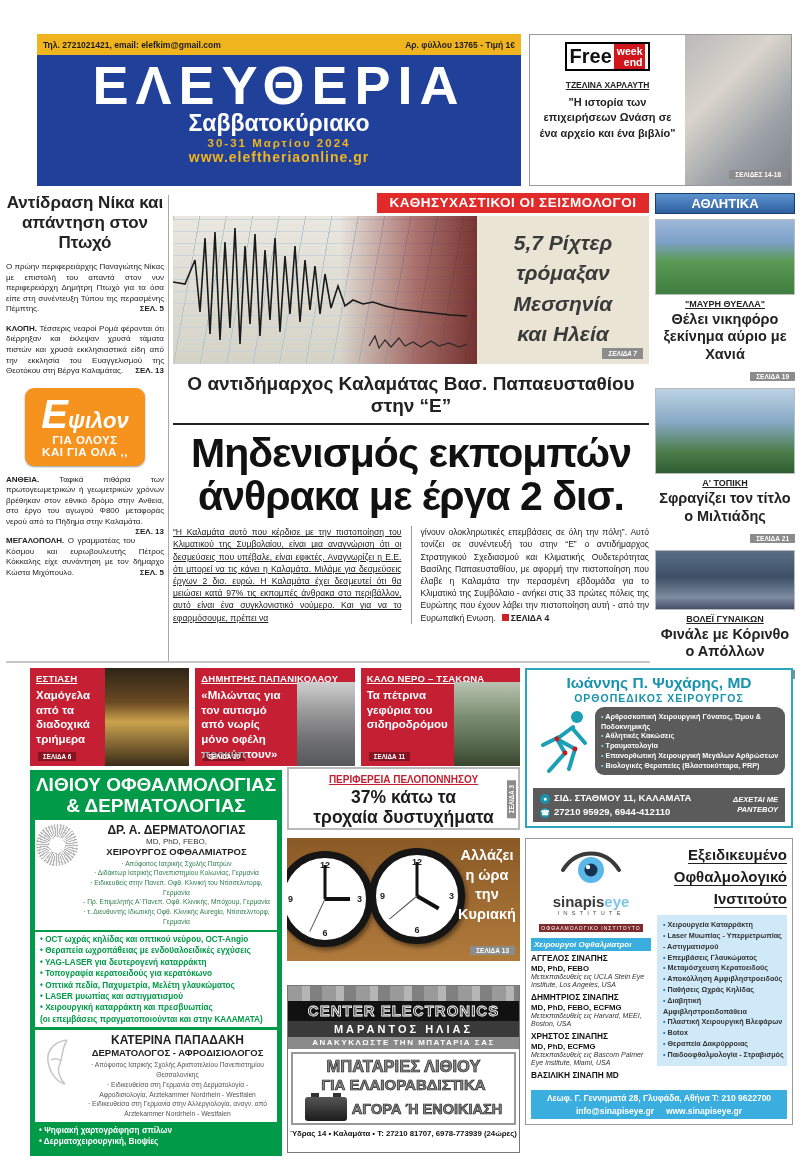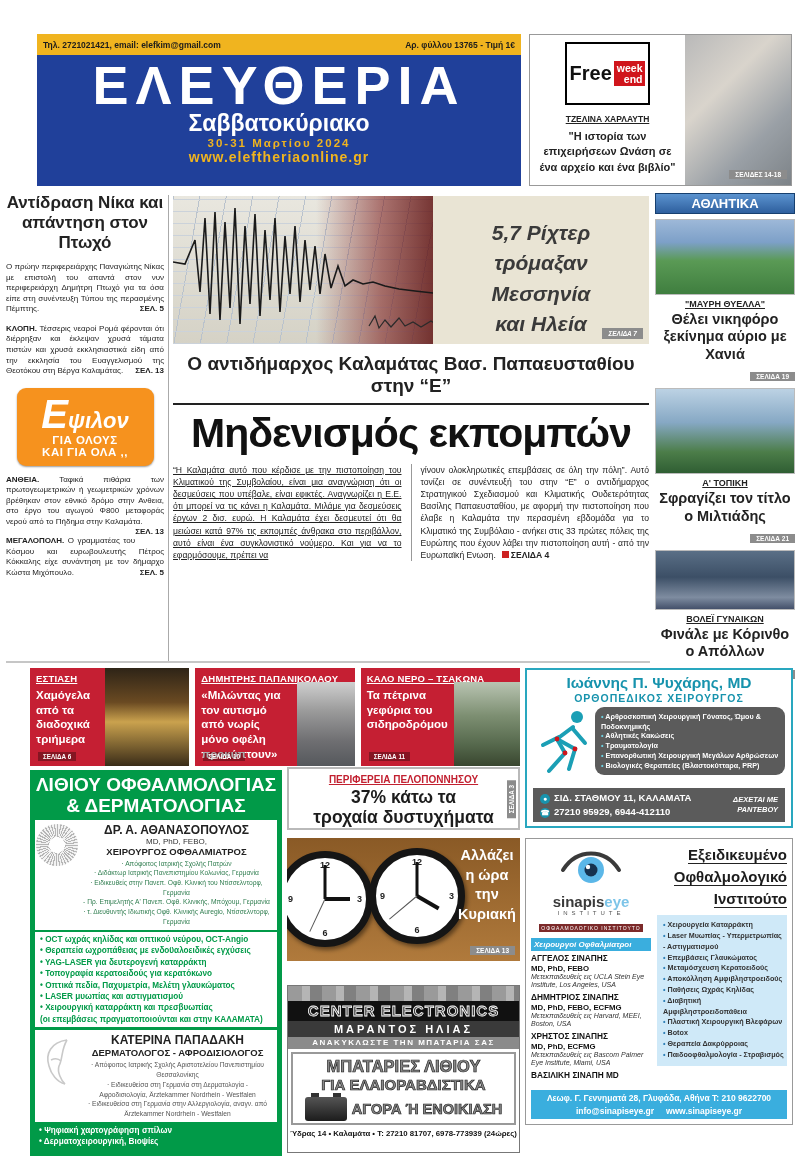--- a/index.html
+++ b/index.html
@@ -14,61 +14,61 @@
               text-align:center; color:#fff; padding-top:2px; }
   .mh-logo { font-size:54px; font-weight:800; letter-spacing:7px; line-height:1.05; }
   .mh-edition { font-size:23px; font-weight:800; margin-top:-4px; }
   .mh-date { font-size:11.5px; font-weight:800; color:#f0b41f; letter-spacing:2px; }
   .mh-site { font-size:14px; font-weight:800; color:#f0b41f; letter-spacing:1px; }
 
   
   .fw-box { position:absolute; left:529px; top:34px; width:263px; height:152px; border:1px solid #999;
             display:flex; background:#fff; }
   .fw-left { flex:1; padding:5px 4px; text-align:center; }
-  .fw-logo { display:inline-flex; align-items:center; border:2px solid #000; padding:17px 3px; margin-top:2px; }
+  .fw-logo { display:inline-flex; align-items:center; border:2px solid #000; padding:0 3px; margin-top:2px; }
   .fw-free { font-size:20px; font-weight:800; color:#111; }
   .fw-we { background:#d0151c; color:#fff; font-weight:800; font-size:10.5px; line-height:1;
            padding:2px 3px; margin-left:2px; text-align:right; }
   .fw-we span { display:block; }
   .fw-author { font-size:8.5px; font-weight:800; text-decoration:underline; margin-top:9px; }
   .fw-quote { font-size:11px; font-weight:800; line-height:1.4; margin-top:5px; }
   .fw-photo { width:106px; position:relative;
               background:linear-gradient(135deg,#b9b9b9 0%,#d9d4cc 35%,#9aa0a6 70%,#7d8388 100%); }
   .badge { background:#8c8c8c; color:#fff; font-size:6.5px; font-weight:bold; padding:1px 6px; display:inline-block; }
   .fw-photo .badge { position:absolute; right:4px; bottom:6px; }
 
   
   .leftcol { position:absolute; left:6px; top:193px; width:158px; }
   .lc-head { font-size:17px; font-weight:800; text-align:center; line-height:1.18; }
   .lc-p { font-size:8px; line-height:1.32; text-align:justify; margin-top:9px; color:#222; }
   .lc-p b.lead { font-weight:800; }
   .lc-page { font-weight:800; float:right; }
-  .epsilon { width:137px; margin:11px auto 2px auto; background:#f6921e; border-radius:9px;
+  .epsilon { width:120px; margin:11px auto 2px auto; background:#f6921e; border-radius:9px;
              color:#fff; text-align:center; padding:6px 4px 8px 4px; box-shadow:0 1px 2px rgba(0,0,0,.4); }
   .eps-word { font-style:italic; line-height:1; }
   .eps-big { font-size:40px; font-weight:800; }
   .eps-rest { font-size:22px; font-weight:700; }
   .eps-l1,.eps-l2 { font-size:11.5px; font-weight:800; letter-spacing:.5px; }
   .vert-div { position:absolute; left:168px; top:195px; width:1px; height:466px; background:#aaa; }
   .sect-rule { position:absolute; left:6px; top:661px; width:644px; height:2px; background:#c6c6c6; }
 
   
   .main { position:absolute; left:173px; top:193px; width:476px; }
   .ms-banner { width:272px; margin-left:auto; background:#e12a2a; color:#fff; font-weight:800;
                font-size:13.5px; text-align:center; height:20px; line-height:20px; letter-spacing:.5px; }
   .ms-photorow { display:flex; height:148px; margin-top:3px; }
   .quake-photo { flex:1; position:relative; overflow:hidden;
       background:
         linear-gradient(90deg, rgba(0,0,0,0) 55%, rgba(120,20,20,.55) 80%, rgba(90,10,10,.8) 100%),
         repeating-linear-gradient(0deg,#cbd2da 0 1px, transparent 1px 12px),
         repeating-linear-gradient(100deg,#b9c2cc 0 1px, transparent 1px 26px),
         linear-gradient(180deg,#e9e7df,#d5d2c6); }
   .quake-photo svg { position:absolute; left:0; top:0; }
-  .quake-box { width:216px; background:#e9e4d4; position:relative; text-align:center;
-               font-style:italic; font-weight:800; font-size:21px; color:#3a3a3a; line-height:1.45; padding-top:22px; }
+  .quake-box { width:172px; background:#e9e4d4; position:relative; text-align:center;
+               font-style:italic; font-weight:800; font-size:21px; color:#3a3a3a; line-height:1.45; padding-top:12px; }
   .quake-box .badge { position:absolute; right:6px; bottom:5px; }
   .ms-kicker { margin-top:9px; font-size:19px; font-weight:800; text-align:center;
                border-bottom:2px solid #222; padding-bottom:6px; }
   .ms-headline { font-size:41px; font-weight:800; text-align:center; line-height:1.04;
                  letter-spacing:-1px; margin-top:7px; color:#111; }
   .ms-body { display:flex; margin-top:9px; font-size:8.6px; line-height:1.42; text-align:justify; }
   .ms-col1 { flex:1; padding-right:9px;text-decoration:underline; }
   .ms-col2 { flex:1; border-left:1px solid #999; padding-left:9px; }
   .redsq { display:inline-block; width:7px; height:7px; background:#c22; margin:0 2px 0 6px; }
   .ms-pageref { font-weight:800; }
@@ -272,38 +272,40 @@
     </div>
     <div class="lc-p">
       <b class="lead">ΜΕΓΑΛΟΠΟΛΗ.</b><span> Ο γραμματέας του Κόσμου και ευρωβουλευτής Πέτρος Κόκκαλης είχε συνάντηση με τον δήμαρχο Κώστα Μιχόπουλο.</span>
       <span class="lc-page">ΣΕΛ. 5</span>
     </div>
   </div>
   <div class="vert-div"></div>
   <div class="sect-rule"></div>
 
   <div class="main">
+    <div class="ms-banner">ΚΑΘΗΣΥΧΑΣΤΙΚΟΙ ΟΙ ΣΕΙΣΜΟΛΟΓΟΙ</div>
     <div class="ms-photorow">
       <div class="quake-photo">
         <svg width="294" height="148" viewBox="0 0 294 148">
           <polyline fill="none" stroke="#1a1a1a" stroke-width="1.6" points="0,66 12,68 22,44 27,96 32,22 37,118 42,16 47,124 52,26 57,112 62,12 67,128 72,30 77,108 82,18 87,120 92,34 97,104 102,22 107,116 112,40 117,98 122,30 127,106 132,44 137,94 142,50 147,98 152,58 158,92 165,70 172,90 180,84 190,88 200,86 212,90 226,93 242,95 260,97 278,99 294,100"></polyline>
           <polyline fill="none" stroke="#2a2a2a" stroke-width="1.2" points="196,130 202,120 206,132 212,124 218,131 226,122 232,130 240,126 248,131 258,125 266,130 276,127 286,131 294,128"></polyline>
         </svg>
       </div>
       <div class="quake-box">
         <div>5,7 Ρίχτερ</div>
         <div>τρόμαξαν</div>
         <div>Μεσσηνία</div>
         <div>και Ηλεία</div>
         <span class="badge">ΣΕΛΙΔΑ 7</span>
       </div>
     </div>
     <div class="ms-kicker">Ο αντιδήμαρχος Καλαμάτας Βασ. Παπαευσταθίου στην “Ε”</div>
     <div class="ms-headline">
       <div>Μηδενισμός εκπομπών</div>
+      <div>άνθρακα με έργα 2 δισ.</div>
     </div>
     <div class="ms-body">
       <div class="ms-col1">“Η Καλαμάτα αυτό που κέρδισε με την πιστοποίηση του Κλιματικού της Συμβολαίου, είναι μια αναγνώριση ότι οι δεσμεύσεις που υπέβαλε, είναι εφικτές. Αναγνωρίζει η Ε.Ε. ότι μπορεί να τις κάνει η Καλαμάτα. Μιλάμε για δεσμεύσεις έργων 2 δισ. ευρώ. Η Καλαμάτα έχει δεσμευτεί ότι θα μειώσει κατά 97% τις εκπομπές άνθρακα στο περιβάλλον, αυτό είναι ένα συγκλονιστικό νούμερο. Και για να το εφαρμόσουμε, πρέπει να</div>
       <div class="ms-col2">
         <span>γίνουν ολοκληρωτικές επεμβάσεις σε όλη την πόλη”. Αυτό τονίζει σε συνέντευξή του στην “Ε” ο αντιδήμαρχος Στρατηγικού Σχεδιασμού και Κλιματικής Ουδετερότητας Βασίλης Παπαευσταθίου, με αφορμή την πιστοποίηση που έλαβε η Καλαμάτα την περασμένη εβδομάδα για το Κλιματικό της Συμβόλαιο - ανήκει στις 33 πρώτες πόλεις της Ευρώπης που έχουν λάβει την πιστοποίηση αυτή - από την Ευρωπαϊκή Ενωση.</span><span class="redsq"></span><span class="ms-pageref">ΣΕΛΙΔΑ 4</span>
       </div>
     </div>
   </div>
 
   <div class="sports">
@@ -389,21 +391,21 @@
     </div>
   </div>
 
   <div class="eyead">
     <div class="ea-title">
       <div>ΛΙΘΙΟΥ ΟΦΘΑΛΜΟΛΟΓΙΑΣ</div>
       <div>&amp; ΔΕΡΜΑΤΟΛΟΓΙΑΣ</div>
     </div>
     <div class="ea-panel ea-doc1">
       <div class="iris"></div>
-      <div class="ea-name">ΔΡ. Α. ΑΘΑΝΑΣΟΠΟΥΛΟΣ</div>
+      <div class="ea-name">ΔΡ. Α. ΔΕΡΜΑΤΟΛΟΓΙΑΣ</div>
       <div class="ea-creds">MD, PhD, FEBO,</div>
       <div class="ea-role">ΧΕΙΡΟΥΡΓΟΣ ΟΦΘΑΛΜΙΑΤΡΟΣ</div>
       <div class="ea-bullets">
         <div>· Απόφοιτος Ιατρικής Σχολής Πατρών</div>
         <div>· Διδάκτωρ Ιατρικής Πανεπιστημίου Κολωνίας, Γερμανία</div>
         <div>· Ειδικευθείς στην Πανεπ. Οφθ. Κλινική του Ντίσσελντορφ, Γερμανία</div>
         <div>- Πρ. Επιμελητής Α' Πανεπ. Οφθ. Κλινικής, Μπόχουμ, Γερμανία</div>
         <div>· τ. Διευθυντής Ιδιωτικής Οφθ. Κλινικής Auregio, Ντίσσελντορφ, Γερμανία</div>
       </div>
     </div>

